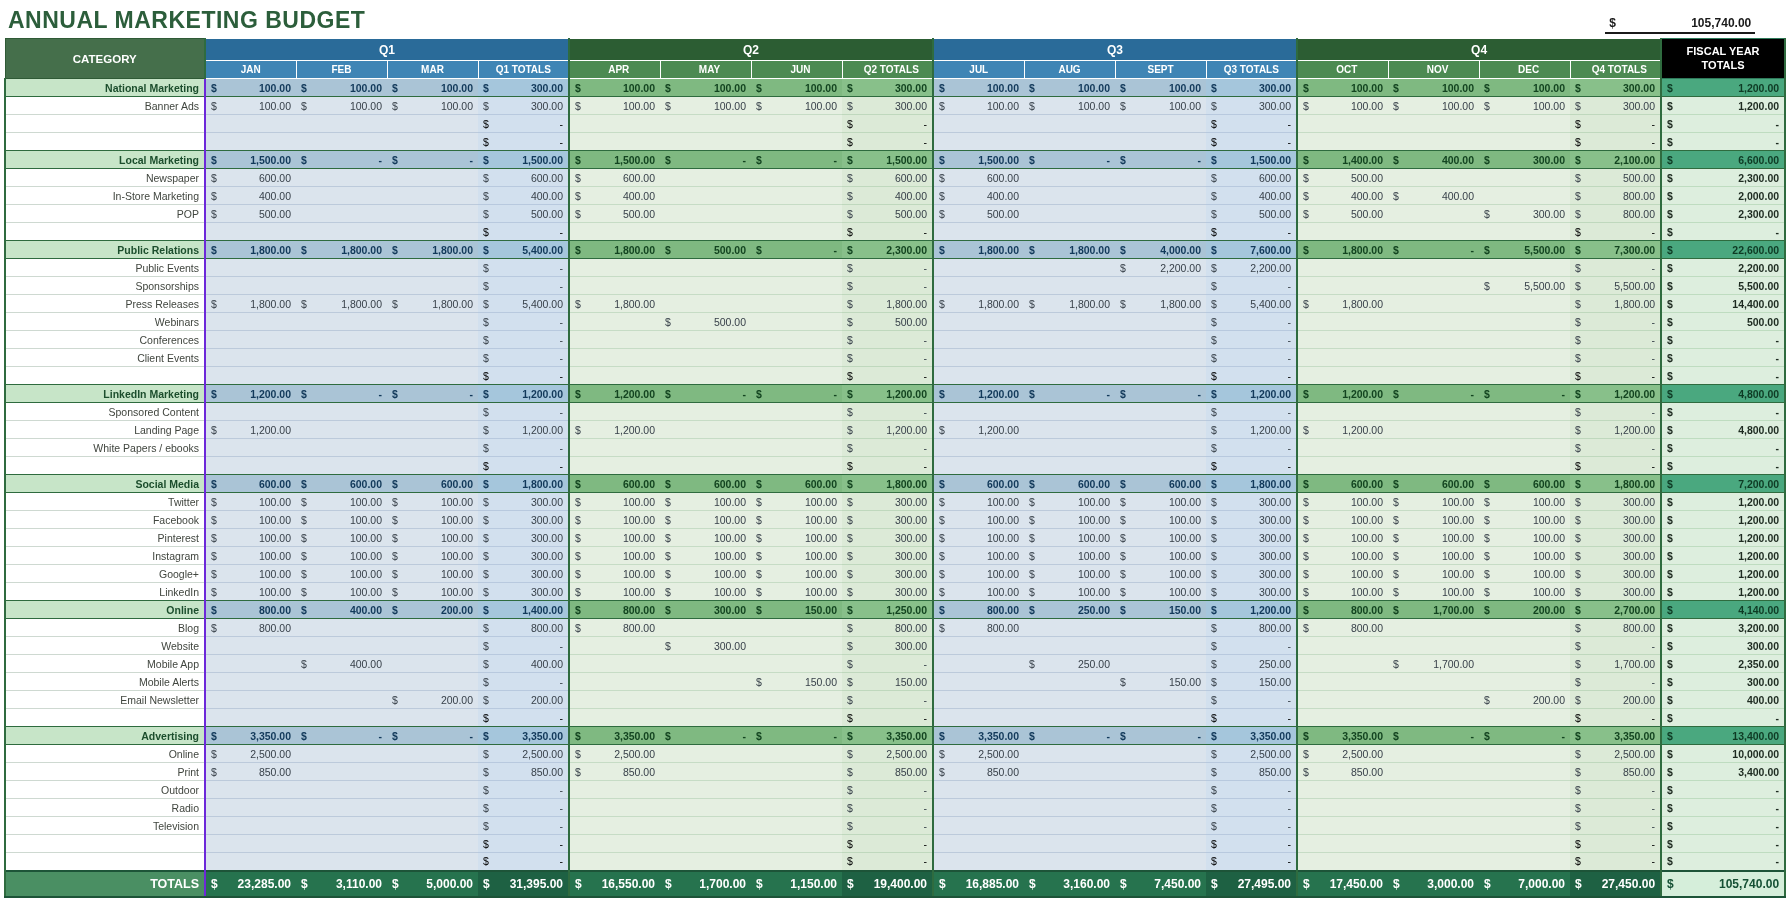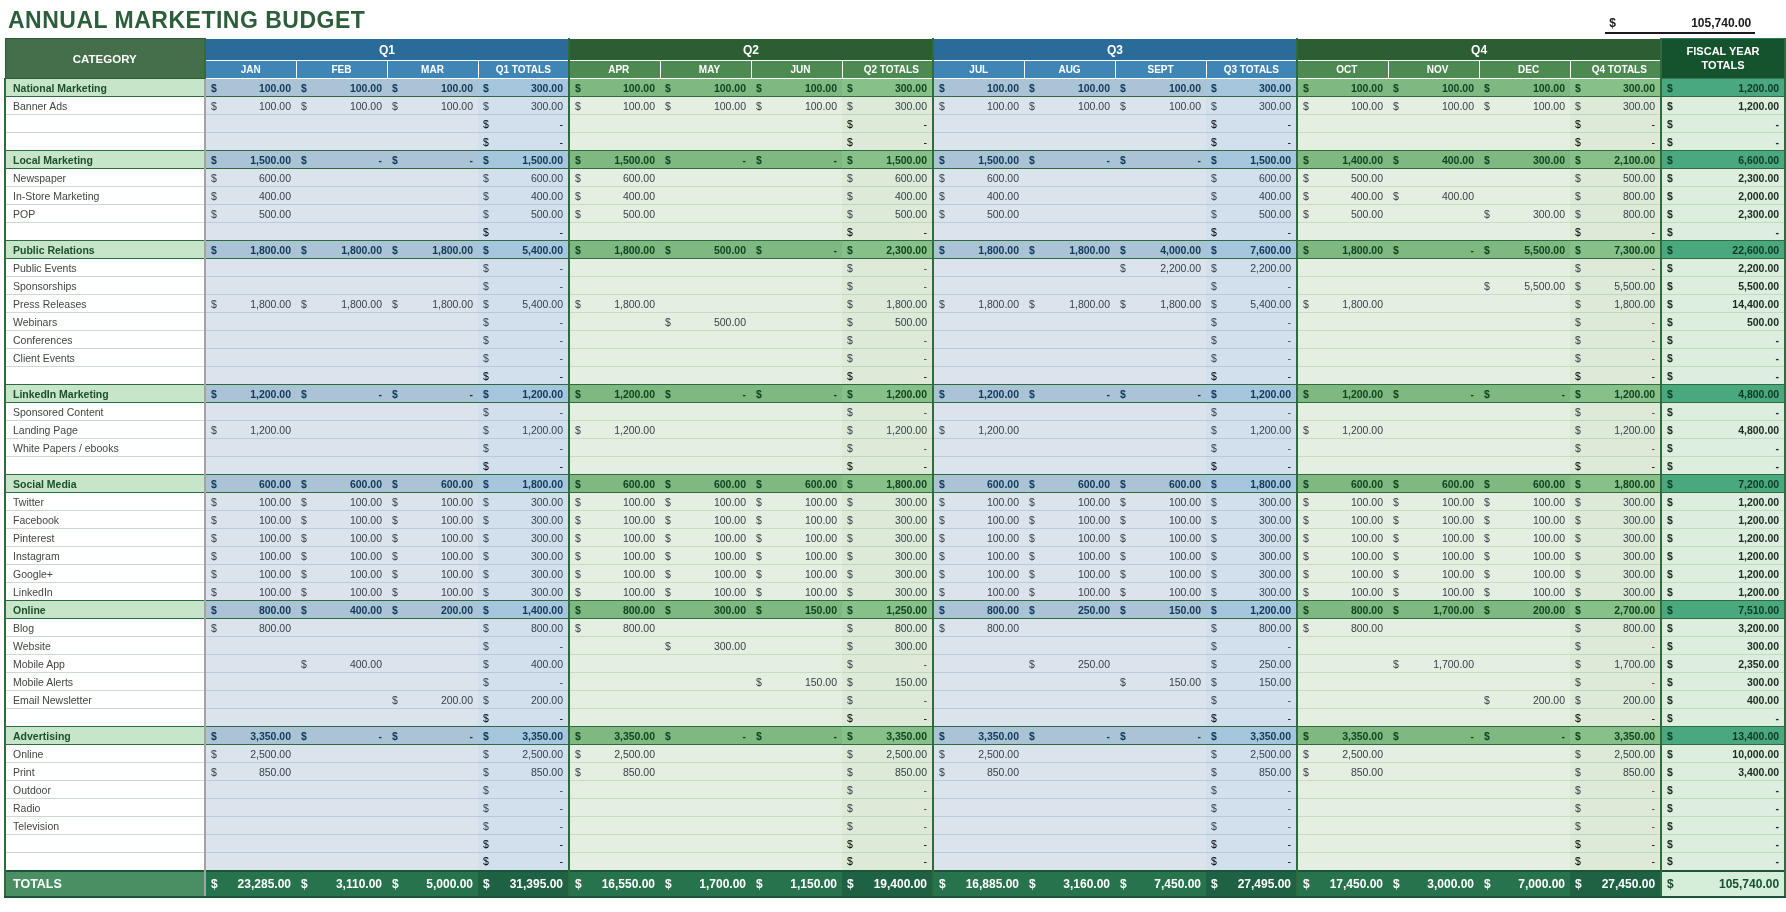--- a/index.html
+++ b/index.html
@@ -20,25 +20,25 @@
 
   th, td { overflow:hidden; white-space:nowrap; }
 
   
   th { color:#fff; font-weight:bold; border:1px solid rgba(255,255,255,.55); }
   .h-cat { background:#456f4b; font-size:11.5px; border:1px solid #2f5a36; }
   .h-q13 { background:#2a6b99; font-size:12px; height:22px; }
   .h-q24 { background:#2c5d33; font-size:12px; height:22px; }
   .h-m13 { background:#3f85b5; font-size:10px; height:16px; }
   .h-m24 { background:#4c8a52; font-size:10px; height:18px;padding-left:8px; }
-  .h-fy  { background:#14532d; font-size:11px; line-height:1.25; border:1px solid #2f7a5b; }
+  .h-fy  { background:#000000; font-size:11px; line-height:1.25; border:1px solid #2f7a5b; }
 
   
   td { height:18px; font-size:10.5px; padding:0 5px; border-top:1px solid rgba(125,155,135,.38); }
-  td.lab { color:#41463f; background:#fff; border-right:2px solid #a3a3a3; border-left:2px solid #2f6b3f; padding-left:7px; }
+  td.lab { color:#41463f; background:#fff; border-right:2px solid #6d28d9; border-left:2px solid #2f6b3f; padding-left:7px;text-align:right; }
   tr.r-sec td.lab { background:#c7e5c8; color:#1c4e2d; font-weight:bold; }
   tr.r-sec td { border-top:1.5px solid #2e6b3e; border-bottom:1.5px solid #2e6b3e; }
 
   td.cell { }
   .money { display:flex; justify-content:space-between; align-items:center; }
   .money .d { padding-right:4px; }
 
   
   tr.r-itm td.m1, tr.r-itm td.m3, tr.r-blk td.m1, tr.r-blk td.m3 { background:#dbe4ed; border-top-color:#bccadb; }
   tr.r-itm td.t1, tr.r-itm td.t3, tr.r-blk td.t1, tr.r-blk td.t3 { background:#d2e0ee; border-top-color:#b8c9de; }
@@ -2394,21 +2394,21 @@
         </td>
         <td class="cell t4">
           <span class="money">
             <span class="d">$</span>
             <span class="n">2,700.00</span>
           </span>
         </td>
         <td class="cell fy">
           <span class="money">
             <span class="d">$</span>
-            <span class="n">7,510.00</span>
+            <span class="n">4,140.00</span>
           </span>
         </td>
       </tr>
       <tr class="r-itm">
         <td class="lab">Blog</td>
         <td class="cell m1 gs">
           <span class="money">
             <span class="d">$</span>
             <span class="n">800.00</span>
           </span>

